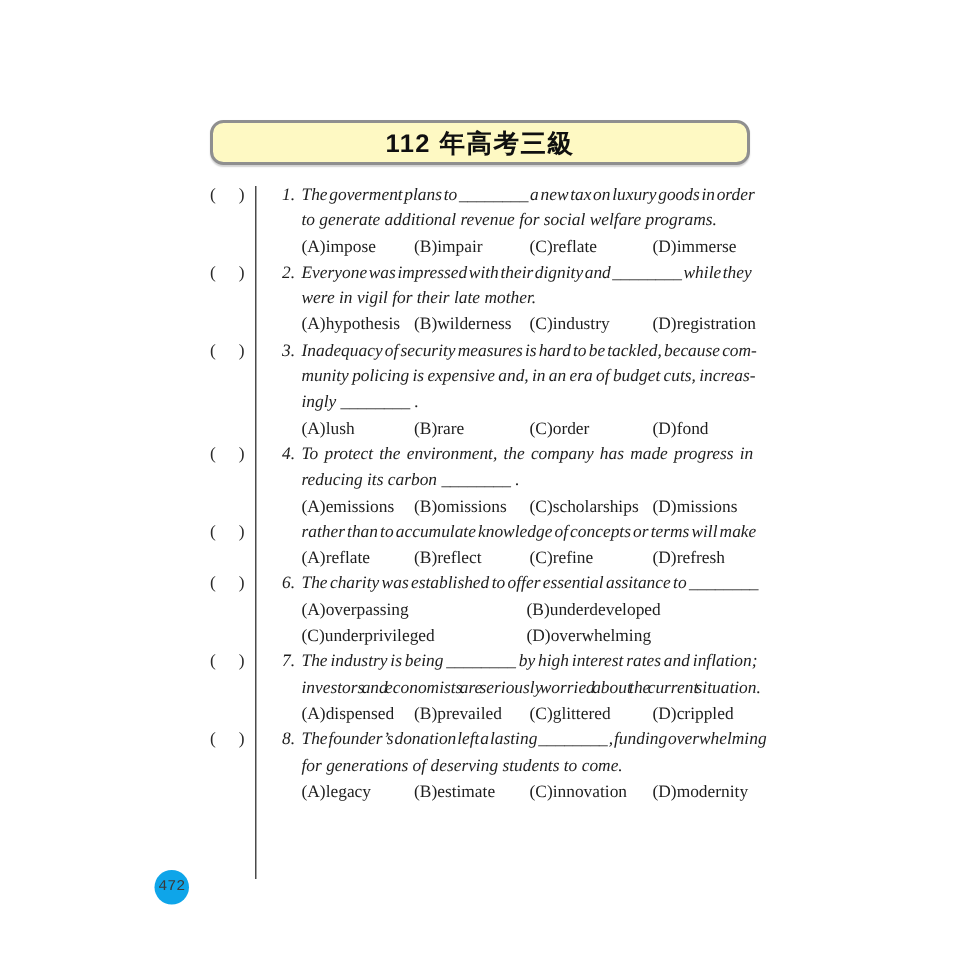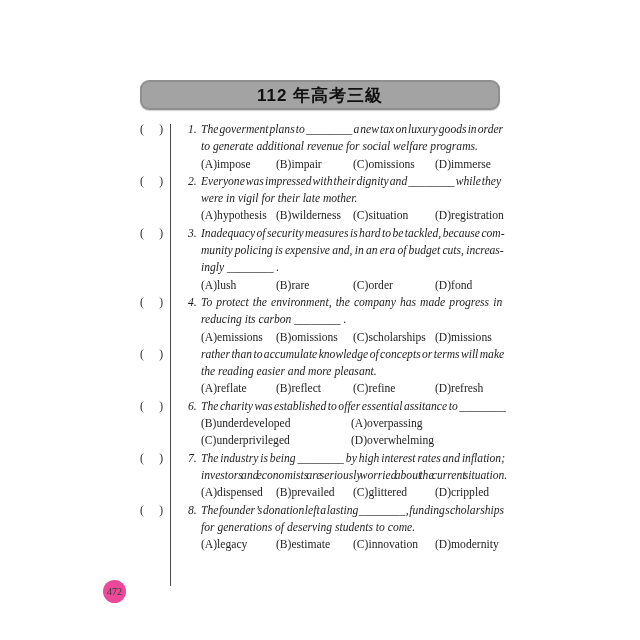--- a/index.html
+++ b/index.html
@@ -3,21 +3,21 @@
 <meta charset="utf-8">
 <style>
   html,body { margin:0; padding:0; }
   body {
     width:640px; height:640px; position:relative; overflow:hidden;
     background:#ffffff; color:#1d1d1d;
     font-family:"Liberation Serif", serif;
   }
   .title-box {
     position:absolute; left:140px; top:80px; width:356px; height:26px;
-    background:#a3a3a3; border:2px solid #8f8f8f; border-radius:9px;
+    background:#fef9c3; border:2px solid #8f8f8f; border-radius:9px;
     display:flex; align-items:center; justify-content:center;
     box-shadow:0 1px 1px rgba(0,0,0,0.18);
   }
   .title-box .title-text {
     font-family:"Liberation Sans", sans-serif; font-weight:bold;
     font-size:17px; color:#101010; letter-spacing:1px;
   }
   .qlist {
     position:absolute; left:140px; top:121px; width:364px;
     font-size:11.6px; line-height:17.3px;
@@ -34,23 +34,23 @@
   .qbody { margin-left:25px; width:316px; }
   .stem-line { white-space:nowrap;font-style:italic; }
   .qnum { display:inline-block; width:13px; }
   .cont { margin-left:13px; }
   .opts { display:grid; }
   .opts.c4 { grid-template-columns:75px 77px 82px 1fr; }
   .opts.c2 { grid-template-columns:150px 1fr; }
   .opt { white-space:nowrap; }
   .badge {
     position:absolute; left:103px; top:580px; width:23px; height:23px;
-    border-radius:50%; background:#ec4899;
+    border-radius:50%; background:#0ea5e9;
     display:flex; align-items:center; justify-content:center;
-    font-family:Liberation Serif, serif; font-size:10px; color:#3a3a3a;
+    font-family:Liberation Mono, monospace; font-size:10px; color:#3a3a3a;
   }
 </style>
 </head>
 <body>
 
 <div class="title-box">
   <span class="title-text">112 年高考三級</span>
 </div>
 
 <div class="qlist">
@@ -60,38 +60,38 @@
     <div class="ans">
         <span>(</span>
         <span>)</span>
       </div>
     <div class="qbody">
       <div class="stem-line j"><span class="qnum">1.</span><span class="ltext" style="word-spacing: -1.78516px;">The goverment plans to ________ a new tax on luxury goods in order</span></div>
       <div class="stem-line l cont"><span class="ltext">to generate additional revenue for social welfare programs.</span></div>
       <div class="opts c4 cont">
         <span class="opt">(A)impose</span>
         <span class="opt">(B)impair</span>
-        <span class="opt">(C)omissions</span>
+        <span class="opt">(C)reflate</span>
         <span class="opt">(D)immerse</span>
       </div>
     </div>
   </div>
 
   <div class="q">
     <div class="ans">
         <span>(</span>
         <span>)</span>
       </div>
     <div class="qbody">
       <div class="stem-line j"><span class="qnum">2.</span><span class="ltext" style="word-spacing: -1.84375px;">Everyone was impressed with their dignity and ________ while they</span></div>
       <div class="stem-line l cont"><span class="ltext">were in vigil for their late mother.</span></div>
       <div class="opts c4 cont">
         <span class="opt">(A)hypothesis</span>
         <span class="opt">(B)wilderness</span>
-        <span class="opt">(C)situation</span>
+        <span class="opt">(C)industry</span>
         <span class="opt">(D)registration</span>
       </div>
     </div>
   </div>
 
   <div class="q">
     <div class="ans">
         <span>(</span>
         <span>)</span>
       </div>
@@ -125,40 +125,39 @@
     </div>
   </div>
 
   <div class="q">
     <div class="ans">
         <span>(</span>
         <span>)</span>
       </div>
     <div class="qbody">
       <div class="stem-line j cont"><span class="ltext" style="word-spacing: -1.49375px;">rather than to accumulate knowledge of concepts or terms will make</span></div>
-      <div class="stem-line l cont"><span class="ltext">the reading easier and more pleasant.</span></div>
       <div class="opts c4 cont">
         <span class="opt">(A)reflate</span>
         <span class="opt">(B)reflect</span>
         <span class="opt">(C)refine</span>
         <span class="opt">(D)refresh</span>
       </div>
     </div>
   </div>
 
   <div class="q">
     <div class="ans">
         <span>(</span>
         <span>)</span>
       </div>
     <div class="qbody">
       <div class="stem-line j"><span class="qnum">6.</span><span class="ltext" style="word-spacing: -1.31597px;">The charity was established to offer essential assitance to ________</span></div>
       <div class="opts c2 cont">
+        <span class="opt">(A)overpassing</span>
         <span class="opt">(B)underdeveloped</span>
-        <span class="opt">(A)overpassing</span>
         <span class="opt">(C)underprivileged</span>
         <span class="opt">(D)overwhelming</span>
       </div>
     </div>
   </div>
 
   <div class="q">
     <div class="ans">
         <span>(</span>
         <span>)</span>
@@ -174,21 +173,21 @@
       </div>
     </div>
   </div>
 
   <div class="q">
     <div class="ans">
         <span>(</span>
         <span>)</span>
       </div>
     <div class="qbody">
-      <div class="stem-line j"><span class="qnum">8.</span><span class="ltext" style="word-spacing: -2.28646px;">The founder’s donation left a lasting ________ , funding scholarships</span></div>
+      <div class="stem-line j"><span class="qnum">8.</span><span class="ltext" style="word-spacing: -2.28646px;">The founder’s donation left a lasting ________ , funding overwhelming</span></div>
       <div class="stem-line l cont"><span class="ltext">for generations of deserving students to come.</span></div>
       <div class="opts c4 cont">
         <span class="opt">(A)legacy</span>
         <span class="opt">(B)estimate</span>
         <span class="opt">(C)innovation</span>
         <span class="opt">(D)modernity</span>
       </div>
     </div>
   </div>
 </div>

